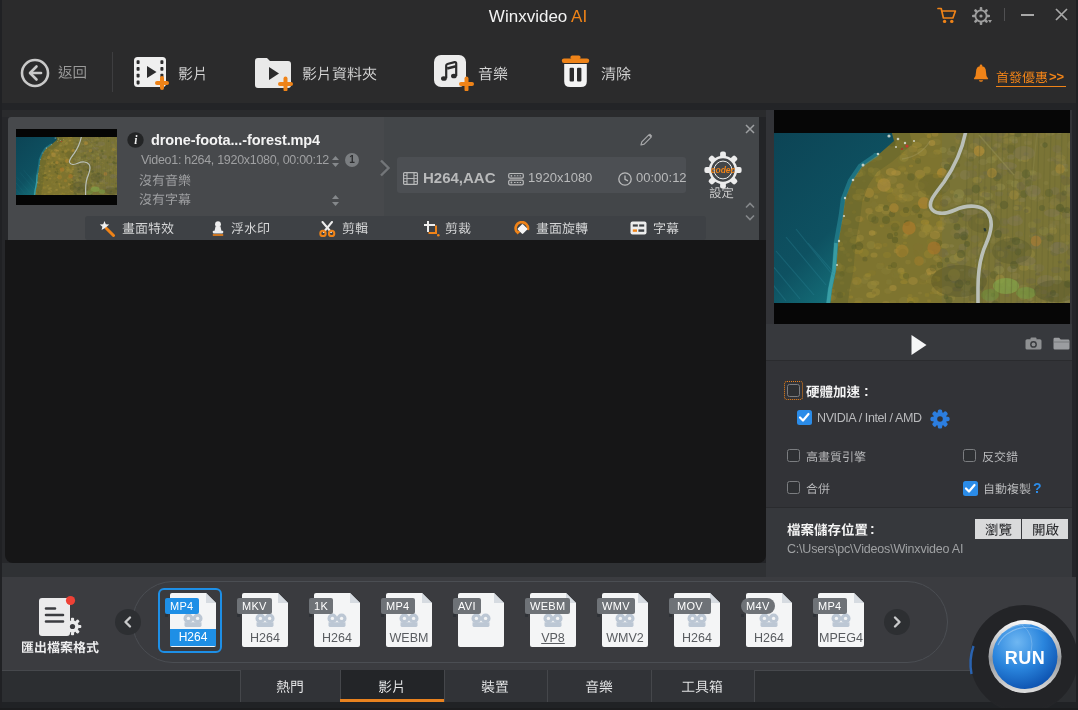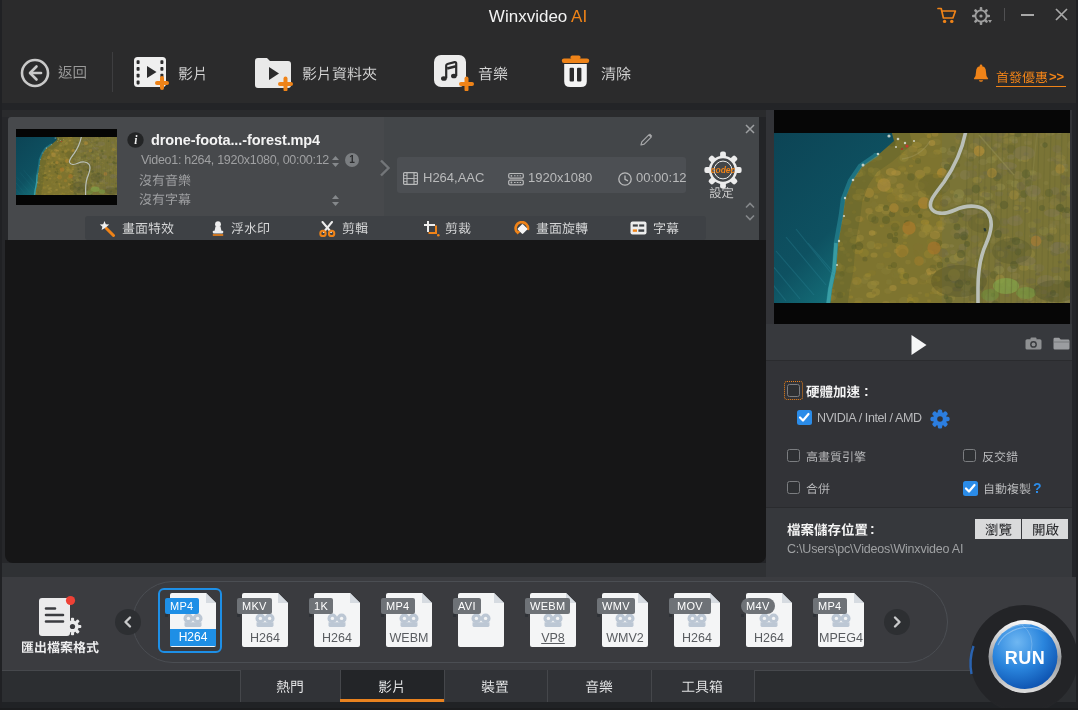--- a/index.html
+++ b/index.html
@@ -1019,21 +1019,21 @@
       </svg></div>
     <div style="position:absolute;left:639px;top:133px;z-index:6;line-height:0"><svg width="14" height="14" viewBox="0 0 14 14">
         <path d="M2 12 l0.8-3.2 7-7 2.4 2.4 -7 7 Z M10.5 1 l2.4 2.4" fill="none" stroke="#a7a8aa" stroke-width="1.2" stroke-linejoin="round"></path>
       </svg></div>
     <div style="position:absolute;left:397px;top:157px;width:289px;height:36px;background:#4c4f53;border-radius:3px;z-index:4"></div>
     <div style="position:absolute;left:403px;top:172px;z-index:6;line-height:0"><svg width="15" height="13" viewBox="0 0 15 13">
         <rect x="0.6" y="0.6" width="13.8" height="11.8" rx="1" fill="none" stroke="#b9babb" stroke-width="1.2"></rect>
         <path d="M4 0.6 V12.4 M11 0.6 V12.4 M4 6.5 H11" stroke="#b9babb" stroke-width="1.1"></path>
         <path d="M0.6 3.5 H4 M0.6 6.5 H4 M0.6 9.5 H4 M11 3.5 H14.4 M11 6.5 H14.4 M11 9.5 H14.4" stroke="#b9babb" stroke-width="0.8"></path>
       </svg></div>
-    <div style="position:absolute;left:423px;top:170.4px;font-size:13px;font-weight:normal;color:#b9babb;letter-spacing:0;white-space:nowrap;z-index:5;line-height:16px;">H264,AAC</div>
+    <div style="position:absolute;left:423px;top:170.4px;font-size:15px;font-weight:bold;color:#b9babb;letter-spacing:0;white-space:nowrap;z-index:5;line-height:16px;">H264,AAC</div>
     <div style="position:absolute;left:508px;top:172px;z-index:6;line-height:0"><svg width="16" height="14" viewBox="0 0 16 14">
         <rect x="0.7" y="1.5" width="14.6" height="4.6" rx="1.4" fill="none" stroke="#b9babb" stroke-width="1.2"></rect>
         <rect x="0.7" y="8.2" width="14.6" height="4.6" rx="1.4" fill="none" stroke="#b9babb" stroke-width="1.2"></rect>
         <circle cx="3.4" cy="3.8" r="0.9" fill="#b9babb"></circle>
         <circle cx="3.4" cy="10.5" r="0.9" fill="#b9babb"></circle>
         <path d="M6 3.8 h7 M6 10.5 h7" stroke="#b9babb" stroke-width="1" stroke-dasharray="1.6 1.2"></path>
       </svg></div>
     <div style="position:absolute;left:528px;top:170.4px;font-size:13px;font-weight:normal;color:#b9babb;letter-spacing:0;white-space:nowrap;z-index:5;line-height:16px;">1920x1080</div>
     <div style="position:absolute;left:618px;top:172px;z-index:6;line-height:0"><svg width="14" height="14" viewBox="0 0 14 14">
         <circle cx="7" cy="7" r="6.2" fill="none" stroke="#b9babb" stroke-width="1.3"></circle>

